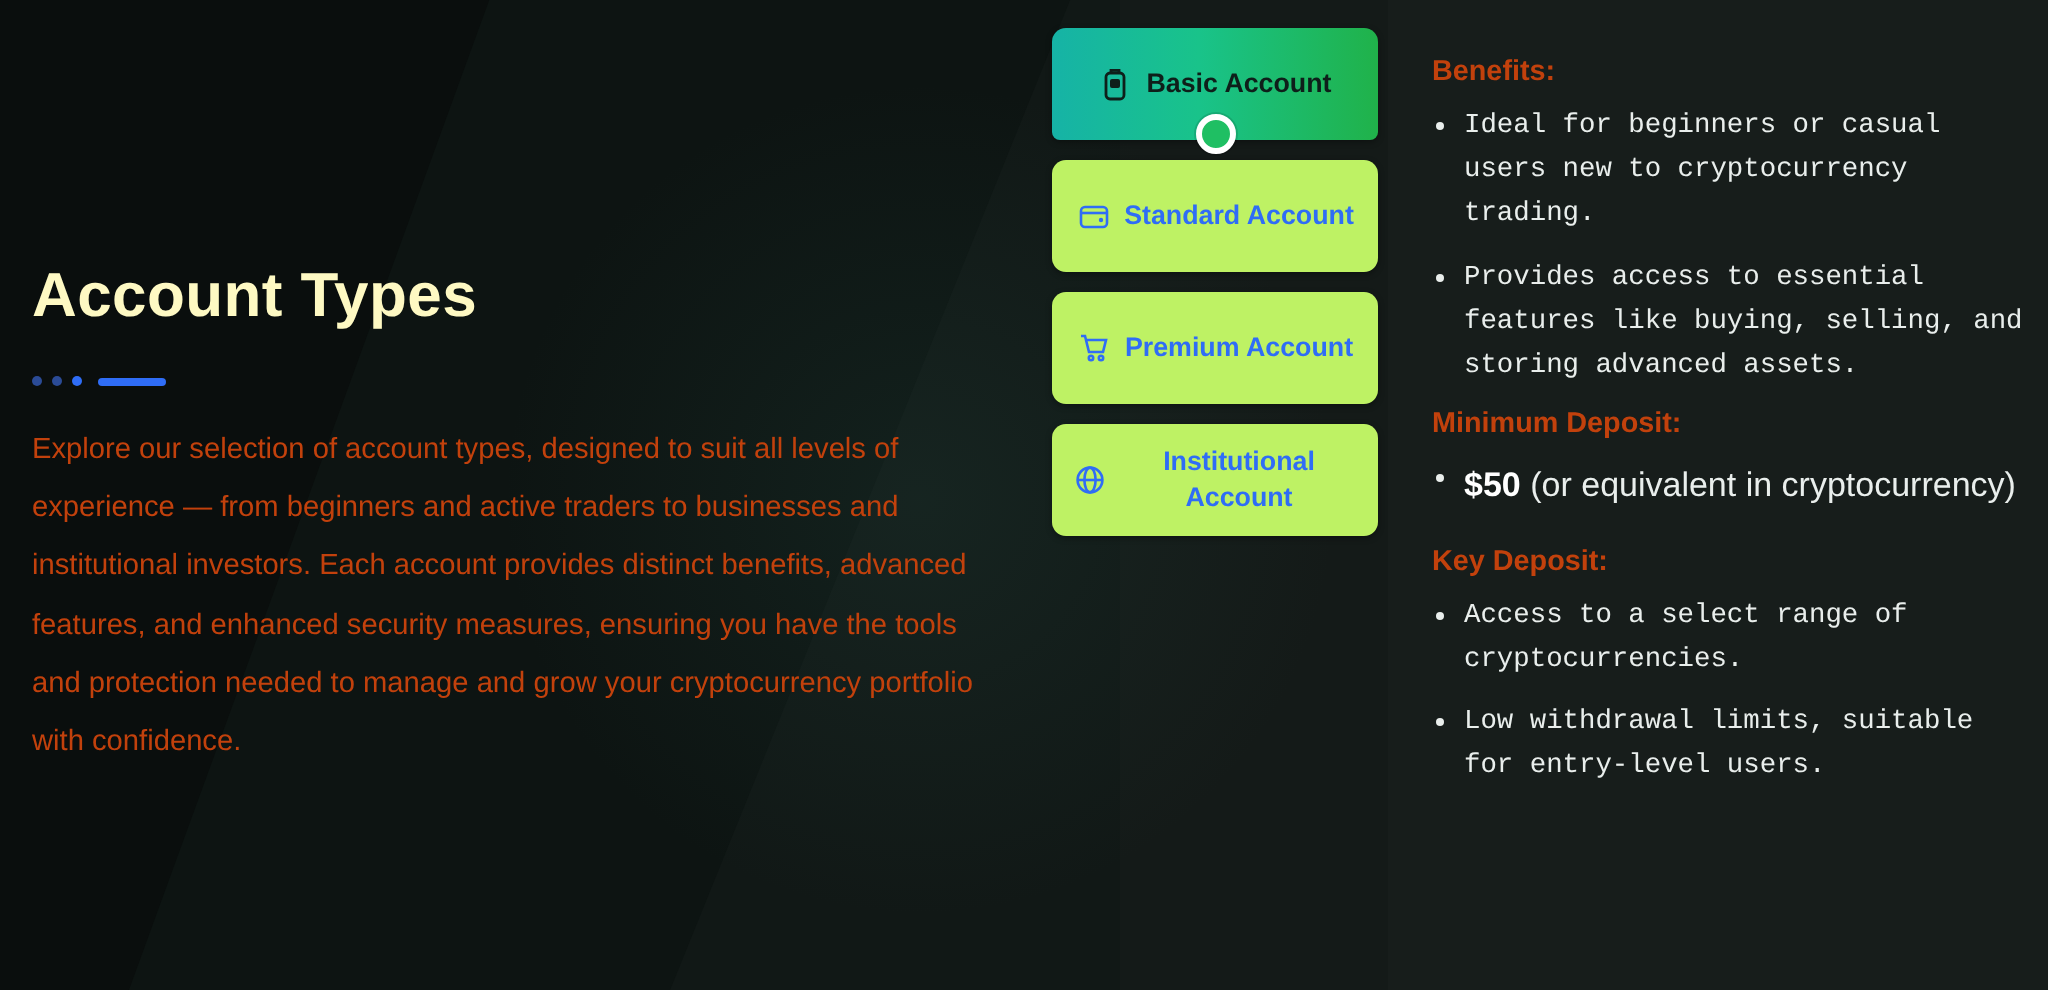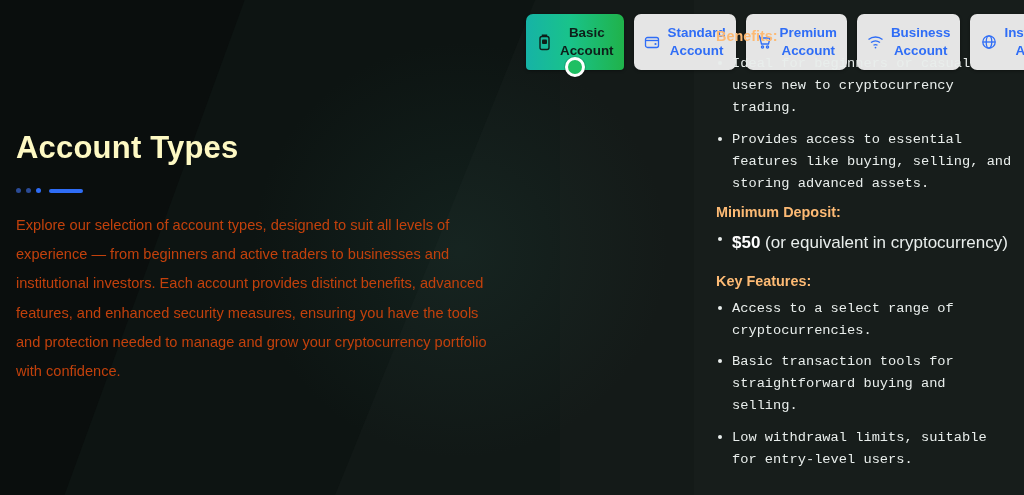--- a/index.html
+++ b/index.html
@@ -94,30 +94,30 @@
     color: #c2410c;
     max-width: 478px;
   }
 
   
   .tabs-col {
     position: absolute;
     left: 526px; top: 14px;
     width: 163px;
     display: flex;
-    flex-direction: row;
+    flex-direction: column;
     gap: 10px;
     z-index: 6;
   }
   .tab {
     position: relative;
     width: 163px;
     min-height: 56px;
     border-radius: 7px;
-    background: #e5e5e5;
+    background: #bef264;
     display: flex;
     align-items: center;
     justify-content: center;
     gap: 7px;
     padding: 8px 10px;
     box-shadow: 0 1px 3px rgba(0,0,0,0.35);
     cursor: pointer;
   }
   .tab .tab-label {
     font-size: 13.4px;
@@ -159,21 +159,21 @@
   
   .detail-col {
     position: absolute;
     left: 716px; top: 28px;
     width: 300px;
     z-index: 6;
   }
   .detail-heading {
     font-size: 14.4px;
     font-weight: bold;
-    color: #fdba74;
+    color: #c2410c;
     margin-bottom: 9px;
   }
   .detail-heading.spaced { }
   ul.detail-list {
     list-style: none;
     margin: 0 0 6px 0;
     padding: 0;
   }
   ul.detail-list li {
     position: relative;
@@ -261,31 +261,20 @@
       <span class="tab-icon">
         <svg width="16" height="16" viewBox="0 0 16 16" fill="none" stroke="currentColor" stroke-width="1.3">
           <path d="M1.5 2h2l2 8h7l1.5-6H4.5"></path>
           <circle cx="6.5" cy="13" r="1.1"></circle>
           <circle cx="11.5" cy="13" r="1.1"></circle>
         </svg>
       </span>
       <span class="tab-label">Premium Account</span>
     </div>
 
-    <div class="tab">
-      <span class="tab-icon">
-        <svg width="17" height="14" viewBox="0 0 17 14" fill="none" stroke="currentColor" stroke-width="1.3">
-          <path d="M1.5 4.5a11 11 0 0 1 14 0"></path>
-          <path d="M4 7.5a7.5 7.5 0 0 1 9 0"></path>
-          <path d="M6.5 10.3a3.8 3.8 0 0 1 4 0"></path>
-          <circle cx="8.5" cy="12.6" r="0.9" fill="currentColor" stroke="none"></circle>
-        </svg>
-      </span>
-      <span class="tab-label">Business Account</span>
-    </div>
 
 
     <div class="tab">
       <span class="tab-icon">
         <svg width="16" height="16" viewBox="0 0 16 16" fill="none" stroke="currentColor" stroke-width="1.3">
           <circle cx="8" cy="8" r="6.2"></circle>
           <ellipse cx="8" cy="8" rx="2.8" ry="6.2"></ellipse>
           <path d="M1.8 8h12.4"></path>
         </svg>
       </span>
@@ -301,22 +290,21 @@
       <li>Ideal for beginners or casual users new to cryptocurrency trading.</li>
       <li>Provides access to essential features like buying, selling, and storing advanced assets.</li>
     </ul>
 
     <div class="detail-heading spaced">Minimum Deposit:</div>
     <div class="deposit-line">
       <span class="deposit-amount">$50</span>
       <span>(or equivalent in cryptocurrency)</span>
     </div>
 
-    <div class="detail-heading spaced">Key Features:</div>
+    <div class="detail-heading spaced">Key Deposit:</div>
     <ul class="detail-list">
       <li>Access to a select range of cryptocurrencies.</li>
-      <li>Basic transaction tools for straightforward buying and selling.</li>
       <li>Low withdrawal limits, suitable for entry-level users.</li>
     </ul>
 
   </div>
 
 </div>
 
 </body></html>

